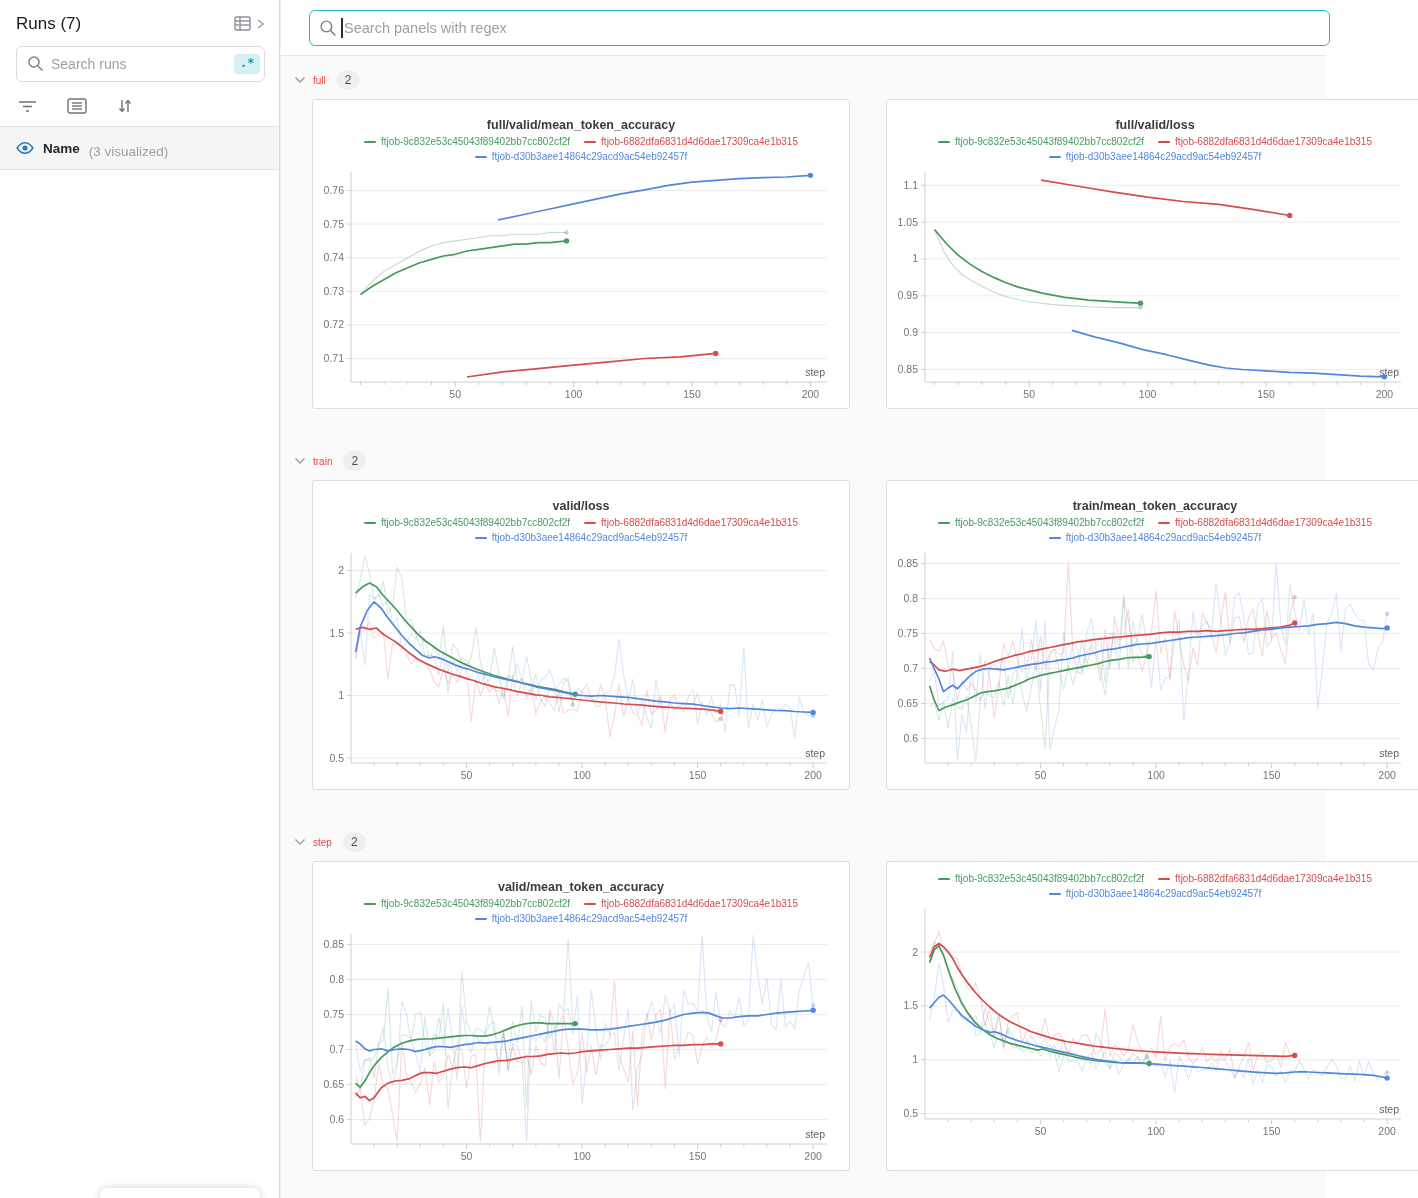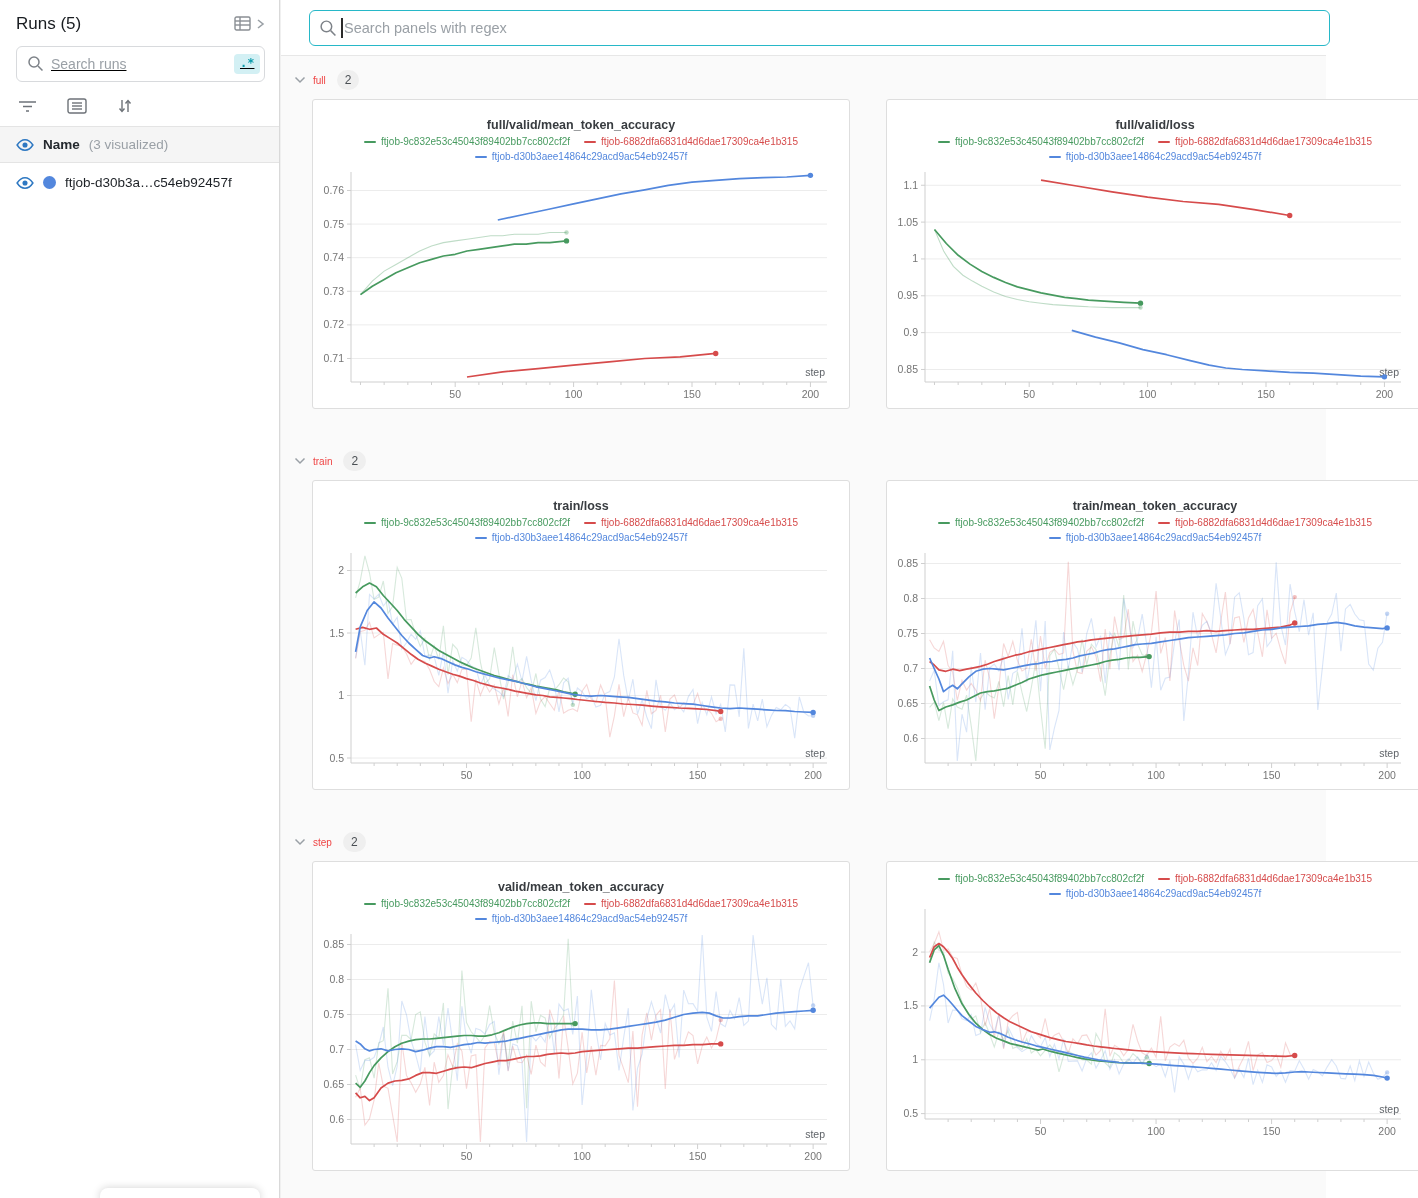--- a/index.html
+++ b/index.html
@@ -2,30 +2,30 @@
 <html><head>
 <meta charset="utf-8">
 <style>
   html,body{margin:0;padding:0;background:#fff;font-family:"Liberation Sans",sans-serif;}
   .app{position:relative;width:1418px;height:1198px;overflow:hidden;background:#fff;}
   
   .sidebar{position:absolute;left:0;top:0;width:279px;height:1198px;background:#fff;border-right:1px solid #d9d9d9;box-shadow:1px 0 0 #f0f0f0;}
   .sb-header{display:flex;align-items:center;justify-content:space-between;padding:14px 14px 8px 16px;}
   .sb-title{font-size:17px;color:#181c20;}
   .sb-header-icons{display:flex;align-items:center;gap:2px;color:#8a8f94;}
-  .sb-search-wrap{padding:4px 14px 6px 16px;text-decoration:underline;}
+  .sb-search-wrap{padding:4px 14px 6px 16px;}
   .sb-search{position:relative;display:flex;align-items:center;height:34px;border:1px solid #d8dadd;border-radius:6px;background:#fff;}
   .sb-search input{border:0;outline:0;flex:1;font-size:14px;color:#333;padding-left:34px;background:transparent;font-family:"Liberation Sans",sans-serif;}
   .sb-search input::placeholder{color:#9aa0a6;}
   .sb-search .mag{position:absolute;left:10px;top:8px;}
   .regex-chip{margin-right:5px;background:#d3f0f4;color:#0d9cac;border-radius:4px;font-size:12px;font-weight:bold;padding:3px 6px 5px 6px;line-height:1;font-family:"DejaVu Sans Mono",monospace;}
   .sb-tools{display:flex;align-items:center;gap:30px;padding:10px 16px 12px 18px;color:#6d7control278;}
   .sb-name-row{display:flex;align-items:center;gap:9px;background:#f5f5f5;border-top:1px solid #e4e4e4;border-bottom:1px solid #e4e4e4;padding:10px 16px;}
   .sb-name{font-size:13.5px;font-weight:bold;color:#24292e;}
-  .sb-name-sub{font-size:13.5px;color:#9aa0a6;}
+  .sb-name-sub{font-size:13.5px;color:#9aa0a6;margin-top:7px;}
   .run-row{display:flex;align-items:center;gap:9px;padding:12px 16px;}
   .run-dot{width:13px;height:13px;border-radius:50%;flex:0 0 auto;}
   .run-label{font-size:13.5px;color:#1d2126;white-space:nowrap;}
   
   .main{position:absolute;left:281px;top:0;width:1045px;height:1198px;background:#fafafa;}
   .topbar{height:55px;background:#fff;border-bottom:1px solid #e7e7e7;display:flex;align-items:center;padding-left:28px;}
   .panel-search{position:relative;flex:1;margin-right:-4px;height:36px;}
   .panel-search input{width:100%;height:36px;box-sizing:border-box;border:1.5px solid #27b8c8;border-radius:6px;outline:none;font-size:14.5px;color:#333;padding-left:34px;font-family:"Liberation Sans",sans-serif;}
   .panel-search input::placeholder{color:#9aa0a6;}
   .panel-search .mag{position:absolute;left:10px;top:9px;}
@@ -48,21 +48,21 @@
   
   .bottom-popup{position:absolute;left:100px;bottom:-4px;width:160px;height:14px;background:#fff;border-radius:8px 8px 0 0;box-shadow:0 0 8px rgba(0,0,0,.18);}
 </style>
 </head>
 <body>
 
 <div class="app">
 
   <div class="sidebar">
     <div class="sb-header">
-      <span class="sb-title">Runs (5)</span>
+      <span class="sb-title">Runs (7)</span>
       <span class="sb-header-icons">
         <span style="display:flex;">
           <svg width="20" height="16" viewBox="0 0 20 16" fill="none" stroke="#8a8f94" stroke-width="1.4">
               <rect x="1" y="1" width="15" height="13" rx="1.5"></rect>
               <line x1="1" y1="5" x2="16" y2="5"></line>
               <line x1="1" y1="9" x2="16" y2="9"></line>
               <line x1="6" y1="1" x2="6" y2="14"></line>
             </svg>
         </span>
         <span style="display:flex;">
@@ -113,30 +113,20 @@
       <span style="display:flex;">
         <svg width="18" height="14" viewBox="0 0 24 18">
             <path d="M12 2C6 2 1.5 9 1.5 9S6 16 12 16s10.5-7 10.5-7S18 2 12 2z" fill="none" stroke="#2E78C2" stroke-width="2"></path>
             <circle cx="12" cy="9" r="3.4" fill="#2E78C2"></circle>
           </svg>
       </span>
       <span class="sb-name">Name</span>
       <span class="sb-name-sub">(3 visualized)</span>
     </div>
 
-    <div class="run-row">
-      <span style="display:flex;">
-        <svg width="18" height="14" viewBox="0 0 24 18">
-            <path d="M12 2C6 2 1.5 9 1.5 9S6 16 12 16s10.5-7 10.5-7S18 2 12 2z" fill="none" stroke="#2E78C2" stroke-width="2"></path>
-            <circle cx="12" cy="9" r="3.4" fill="#2E78C2"></circle>
-          </svg>
-      </span>
-      <span class="run-dot" style="background: rgb(83, 135, 221);"></span>
-      <span class="run-label">ftjob-d30b3a…c54eb92457f</span>
-    </div>
   </div>
 
   <div class="main">
     <div class="topbar">
       <div class="panel-search">
         <span class="mag">
           <svg width="18" height="18" viewBox="0 0 17 17" fill="none" stroke="#7d8288" stroke-width="1.4">
               <circle cx="7" cy="7" r="5"></circle>
               <line x1="11" y1="11" x2="15.5" y2="15.5"></line>
             </svg>
@@ -311,21 +301,21 @@
           <span class="sec-chevron">
             <svg width="12" height="8" viewBox="0 0 12 8" fill="none" stroke="#9aa0a6" stroke-width="1.5">
                 <polyline points="1.5,1.5 6,6 10.5,1.5"></polyline>
               </svg>
           </span>
           <span class="sec-label">train</span>
           <span class="sec-badge">2</span>
         </div>
         <div class="panel-row">
           <div class="panel">
-            <div class="panel-title">train/loss</div>
+            <div class="panel-title">valid/loss</div>
             <div class="legend">
                 <span class="lg-it">
                   <span class="lg-sw" style="background: rgb(71, 154, 95);"></span>
                   <span style="color: rgb(71, 154, 95);">ftjob-9c832e53c45043f89402bb7cc802cf2f</span>
                 </span>
                 <span class="lg-it">
                   <span class="lg-sw" style="background: rgb(214, 75, 75);"></span>
                   <span style="color: rgb(214, 75, 75);">ftjob-6882dfa6831d4d6dae17309ca4e1b315</span>
                 </span>
                 <span class="lg-it">

